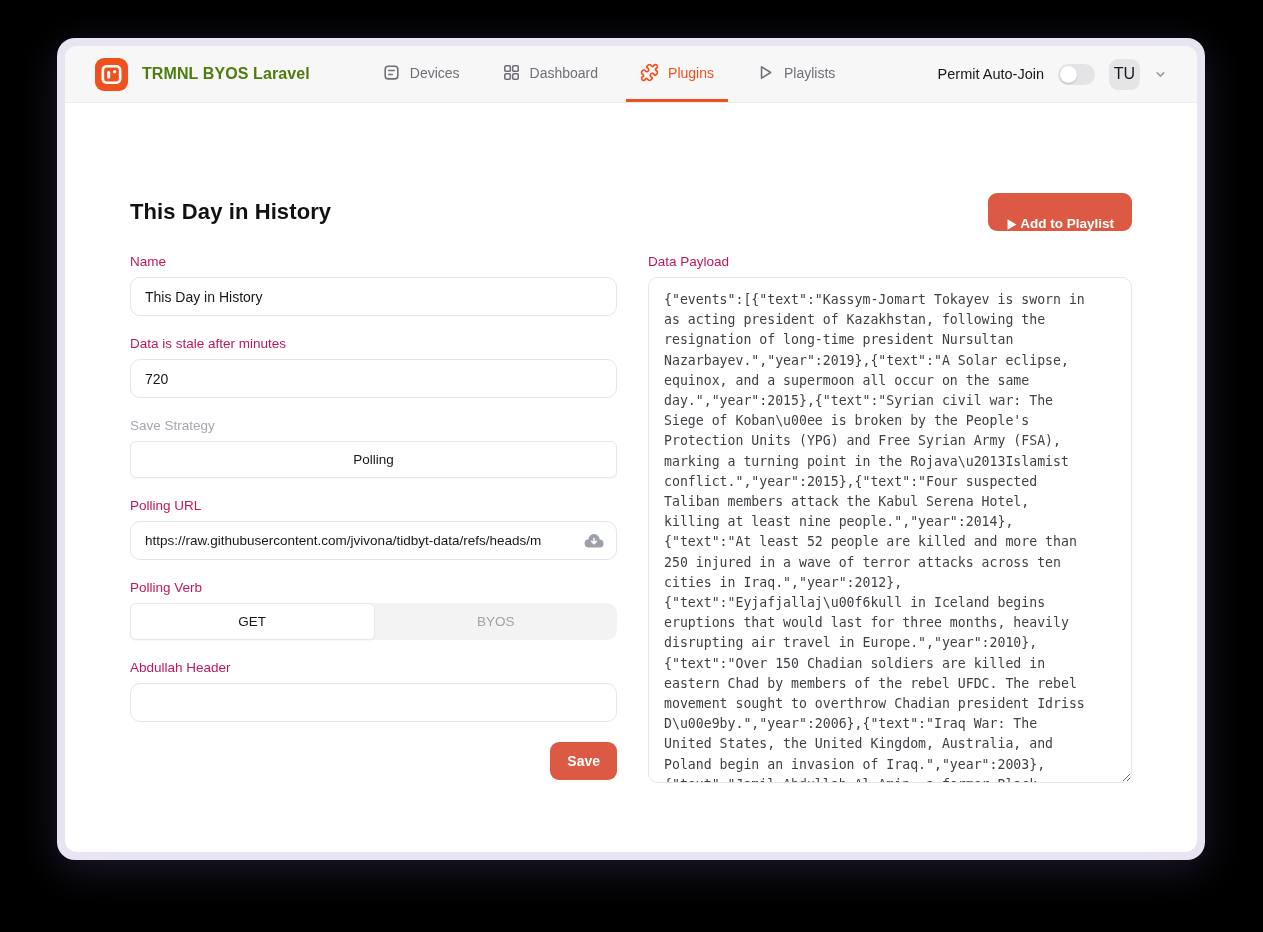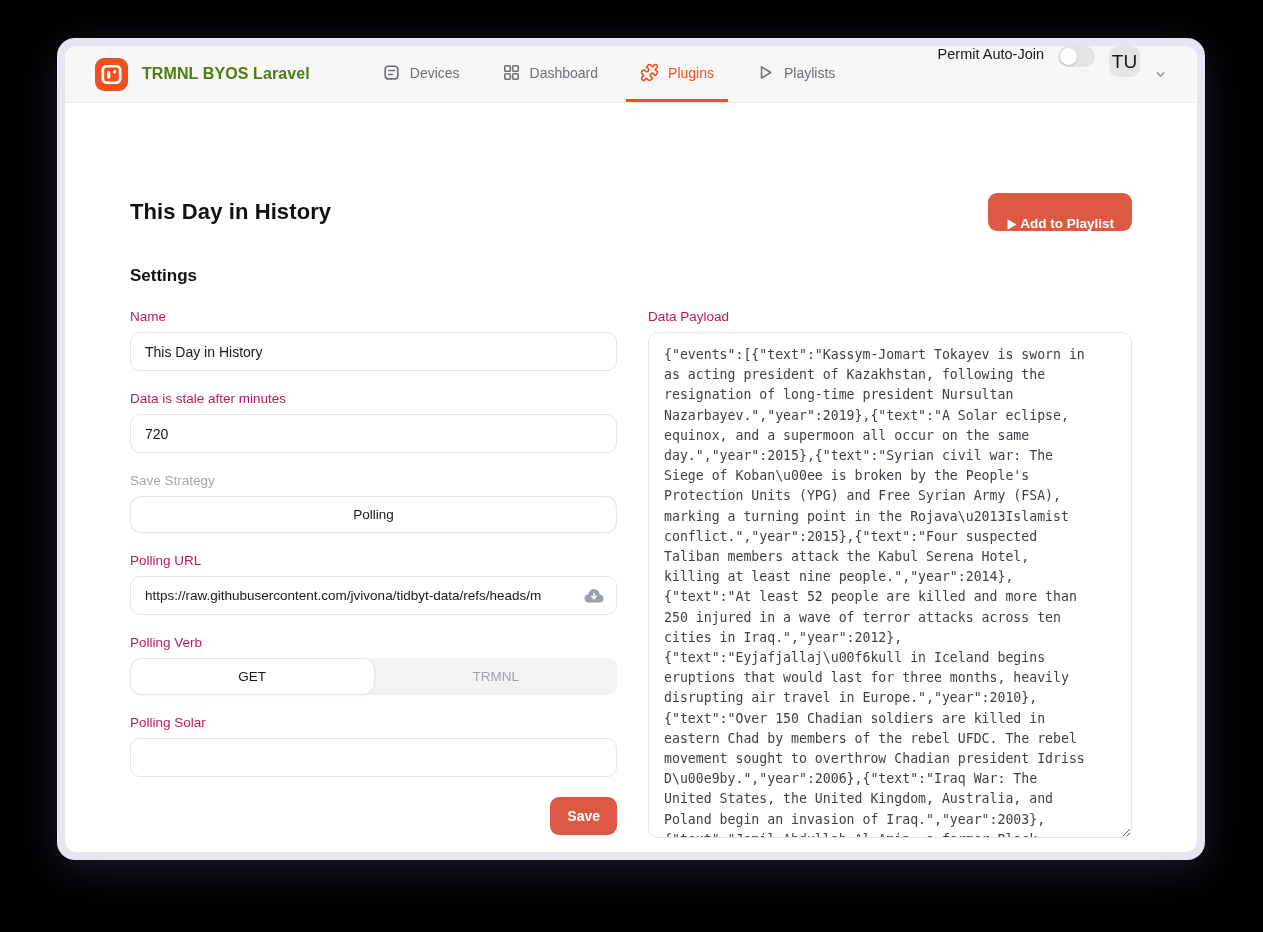--- a/index.html
+++ b/index.html
@@ -17,25 +17,25 @@
     height:57px; flex:0 0 57px; background:#f8f7f7; border-bottom:1px solid #ececec;
     display:flex; align-items:stretch; padding:0 30px;
   }
   .brand { display:flex; align-items:center; gap:14px; margin-right:58px; }
   .logo { width:33px; height:33px; border-radius:9px; background:#f0501d; display:flex; align-items:center; justify-content:center; }
   .brand-name { font-size:16px; font-weight:700; color:#4d7c0f; letter-spacing:.1px;text-align:right; }
   .nav { display:flex; align-items:stretch; gap:14px; }
   .nav-item { display:flex; align-items:center; gap:9px; padding:0 14px; font-size:14px; color:#6f6f78; cursor:pointer; border-bottom:3px solid transparent; }
   .nav-item svg { display:block; }
   .nav-item.active { color:#f0501d; border-bottom-color:#f0501d; font-weight:500; }
-  .top-right { margin-left:auto; display:flex; gap:14px; }
+  .top-right { margin-left:auto; display:flex; align-items:center; gap:14px; }
   .paj-label { font-size:14.5px; color:#18181b; }
   .toggle { width:37px; height:21px; border-radius:11px; background:#e4e4e7; position:relative; cursor:pointer; }
   .toggle .knob { position:absolute; left:2px; top:2px; width:17px; height:17px; border-radius:50%; background:#fff; box-shadow:0 1px 2px rgba(0,0,0,.2); }
-  .avatar { width:31px; height:31px; border-radius:9px; background:#e5e5e7; display:flex; align-items:center; justify-content:center; font-size:19px; color:#18181b; cursor:pointer; }
+  .avatar { width:31px; height:31px; border-radius:9px; background:#e5e5e7; display:flex; align-items:center; justify-content:center; font-size:16px; color:#18181b; cursor:pointer; }
   .caret { color:#9a9aa3; display:flex; align-items:center; cursor:pointer; }
 
   
   .content { flex:1; padding:90px 65px 0 65px; overflow:hidden; }
   .title-row { display:flex; align-items:center; justify-content:space-between; }
   .page-title { font-size:22px; font-weight:700; color:#111113; letter-spacing:.1px; }
   .btn { border:none; cursor:pointer; background:#dc5a43; color:#fff; border-radius:9px; font-family:inherit; }
   .btn-add { height:38px; padding:0 18px; font-size:13.5px; font-weight:600; display:flex; align-items:flex-end; gap:2px; }
   .section-title { font-size:17px; font-weight:700; color:#111113; margin-top:35px; }
 
@@ -48,21 +48,21 @@
   .field-label.muted { color:#a6a6af; }
   .text-input {
     width:100%; height:39px; border:1px solid #e5e5e8; border-radius:10px;
     padding:0 14px; font-size:14px; color:#18181b; background:#fff; font-family:inherit; outline:none;
   }
   .input-wrap { position:relative; }
   .input-wrap .text-input { padding-right:44px; font-size:13.5px; }
   .input-icon { position:absolute; right:12px; top:50%; transform:translateY(-50%); display:flex; }
 
   .segmented { display:flex; background:#f3f3f4; border-radius:10px; height:37px; }
-  .segment { flex:1; display:flex; align-items:center; justify-content:center; font-size:13.5px; color:#a1a1aa; cursor:pointer; border-radius:12px; }
+  .segment { flex:1; display:flex; align-items:center; justify-content:center; font-size:13.5px; color:#a1a1aa; cursor:pointer; border-radius:6px; }
   .segment.active { background:#fff; color:#18181b; border:1px solid #e7e7ea; box-shadow:0 1px 2px rgba(0,0,0,.04); }
 
   .save-row { display:flex; justify-content:flex-end; margin-top:18px; }
   .btn-save { height:38px; padding:0 17px; font-size:14px; font-weight:600; }
 
   .payload-area {
     width:484px; height:506px; border:1px solid #e5e5e8; border-radius:10px;
     padding:12px 15px; font-family:"DejaVu Sans Mono", monospace; font-size:13.2px;
     line-height:20.2px; color:#3f3f46; background:#fff; resize:both; outline:none;
     white-space:pre-wrap; overflow:auto;
@@ -146,21 +146,20 @@
       <div class="title-row">
         <h1 class="page-title">This Day in History</h1>
         <button class="btn btn-add">
           <svg width="12" height="13" viewBox="0 0 14 16">
             <path d="M1.5 1.5 L12.5 8 L1.5 14.5 Z" fill="#fff"></path>
           </svg>
           <span>Add to Playlist</span>
         </button>
       </div>
 
-      <h2 class="section-title">Settings</h2>
 
       <div class="columns">
 
         <div class="col-left">
 
           <div class="field">
             <div class="field-label">Name</div>
             <input class="text-input" type="text" value="This Day in History" style="">
           </div>
 
@@ -186,26 +185,26 @@
                   <path d="M12 9.2 v5.4 M9.4 12.3 l2.6 2.6 2.6 -2.6" stroke="#fff" stroke-width="1.7" fill="none" stroke-linecap="round" stroke-linejoin="round"></path>
                 </svg>
               </span>
             </div>
           </div>
 
           <div class="field">
             <div class="field-label">Polling Verb</div>
             <div class="segmented">
               <div class="segment active">GET</div>
-              <div class="segment">TRMNL</div>
+              <div class="segment">BYOS</div>
             </div>
           </div>
 
           <div class="field">
-            <div class="field-label">Polling Solar</div>
+            <div class="field-label">Abdullah Header</div>
             <input class="text-input" type="text" value="" style="">
           </div>
 
           <div class="save-row">
             <button class="btn btn-save">Save</button>
           </div>
         </div>
 
         <div class="col-right">
           <div class="field-label">Data Payload</div>

